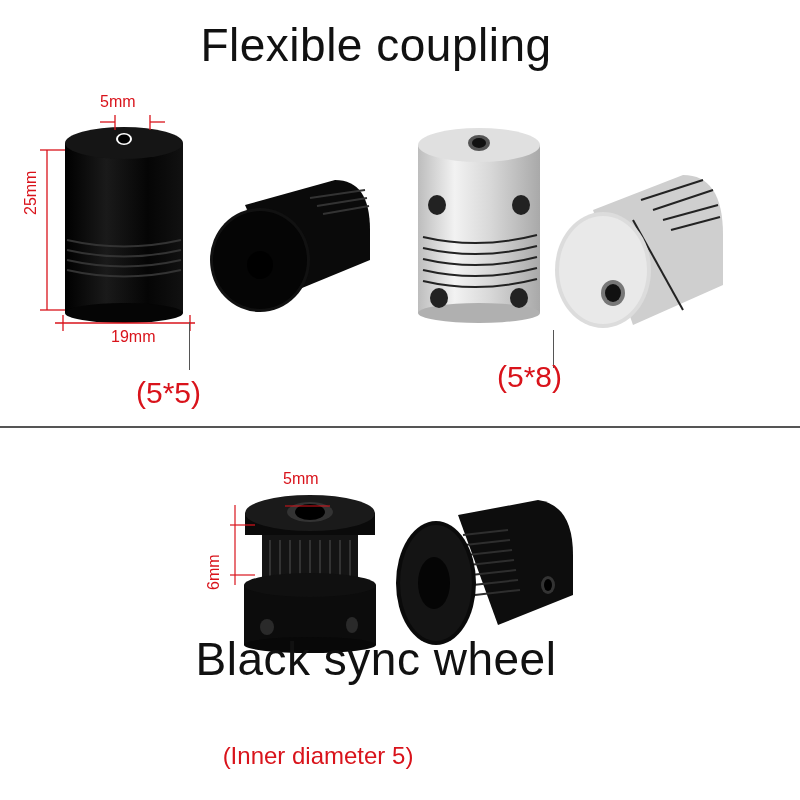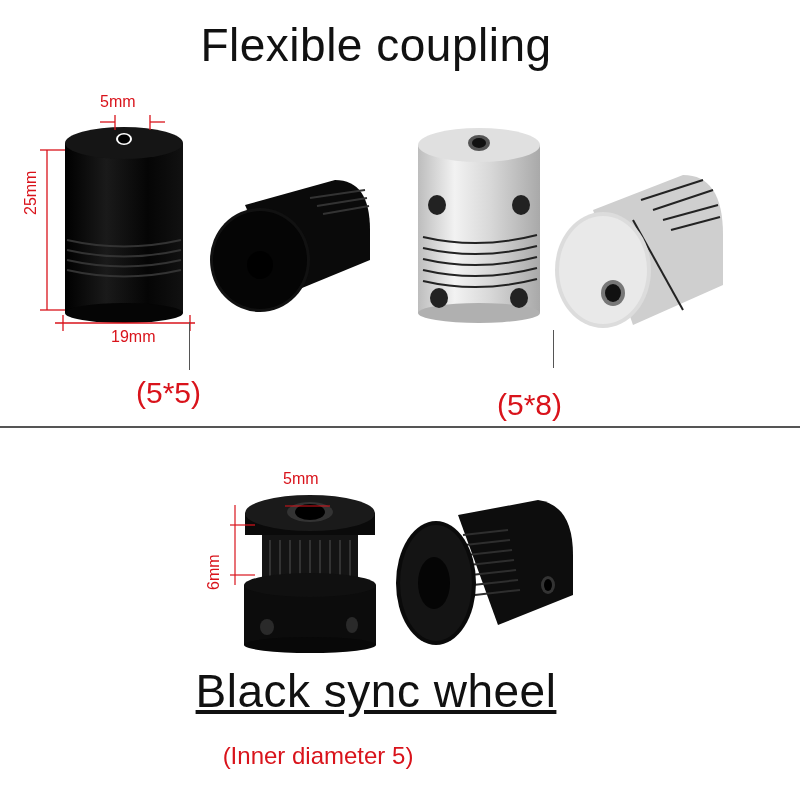--- a/index.html
+++ b/index.html
@@ -108,21 +108,21 @@
   <ellipse cx="50" cy="105" rx="48" ry="58" fill="#dcdcdc"></ellipse>
   <ellipse cx="50" cy="105" rx="44" ry="54" fill="#e9e9e9"></ellipse>
   <ellipse cx="60" cy="128" rx="12" ry="13" fill="#777"></ellipse>
   <ellipse cx="60" cy="128" rx="8" ry="9" fill="#111"></ellipse>
 </svg>
 
 <div class="abs" style="left:189px;top:322px;width:1px;height:48px;background:#555;"></div>
 <div class="abs" style="left:553px;top:330px;width:1px;height:38px;background:#555;"></div>
 
 <div class="abs red label-red" style="left:136px;top:376px;">(5*5)</div>
-<div class="abs red label-red" style="left:497px;top:388px;">(5*8)</div>
+<div class="abs red label-red" style="left:497px;top:360px;">(5*8)</div>
 
 <div class="abs divider"></div>
 
 <svg style="left:240px;top:495px;" width="140" height="160" viewBox="0 0 140 160">
   <rect x="4" y="90" width="132" height="60" fill="#0c0c0c"></rect>
   <ellipse cx="70" cy="150" rx="66" ry="8" fill="#080808"></ellipse>
   <rect x="22" y="40" width="96" height="55" fill="#141414"></rect>
   <g stroke="#333" stroke-width="2">
     <line x1="30" y1="45" x2="30" y2="92"></line>
       <line x1="40" y1="45" x2="40" y2="92"></line>
@@ -165,14 +165,14 @@
       <line x1="85" y1="90" x2="130" y2="85"></line>
     <line x1="87" y1="100" x2="132" y2="95"></line>
   </g>
   <ellipse cx="48" cy="88" rx="40" ry="62" fill="#0a0a0a"></ellipse>
   <ellipse cx="48" cy="88" rx="36" ry="58" fill="#141414"></ellipse>
   <ellipse cx="46" cy="88" rx="16" ry="26" fill="#050505"></ellipse>
   <ellipse cx="160" cy="90" rx="7" ry="9" fill="#333"></ellipse>
   <ellipse cx="160" cy="90" rx="4" ry="6" fill="#000"></ellipse>
 </svg>
 
-<div class="abs title" style="top:664px;text-decoration:underline;">Black sync wheel</div>
+<div class="abs title" style="top:632px;">Black sync wheel</div>
 <div class="abs red" style="left:0;width:636px;text-align:center;top:742px;font-size:24px;">(Inner diameter 5)</div>
 
 </body></html>

